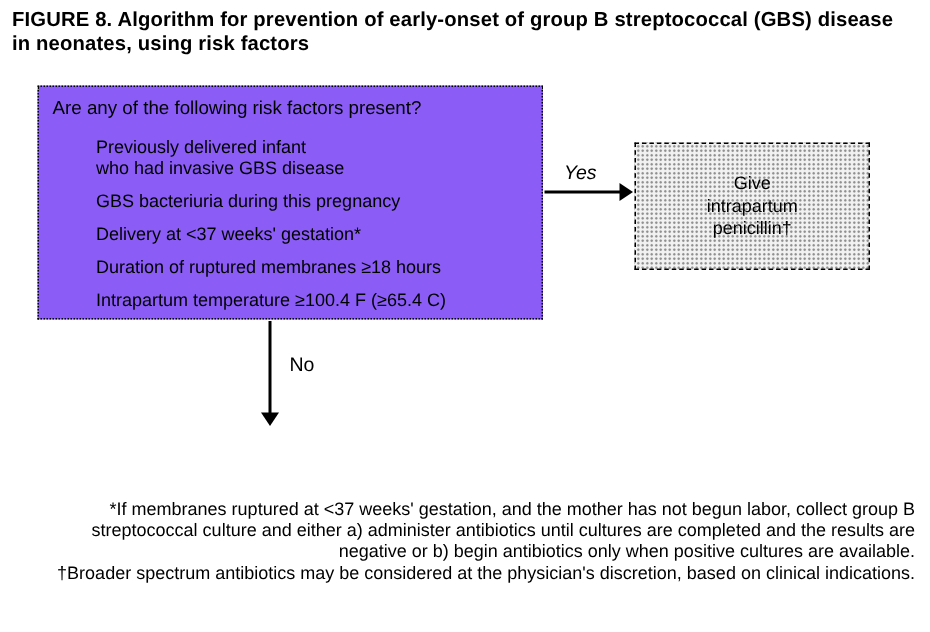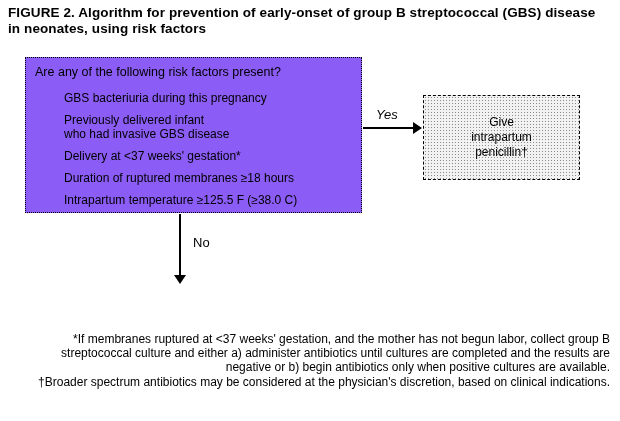--- a/index.html
+++ b/index.html
@@ -78,30 +78,30 @@
   .footnote{
     margin:0 0 1px 0;
     padding-left:8px;text-indent:-8px;text-align:right; 
   }
 </style>
 </head>
 <body>
 
 <div class="page">
 
-  <div class="figure-title">FIGURE 2. Algorithm for prevention of early-onset of group B streptococcal (GBS) disease in neonates, using risk factors</div>
+  <div class="figure-title">FIGURE 8. Algorithm for prevention of early-onset of group B streptococcal (GBS) disease in neonates, using risk factors</div>
 
   <div class="question-box">
     <div class="question-heading">Are any of the following risk factors present?</div>
-    <div class="risk-item">GBS bacteriuria during this pregnancy</div>
     <div class="risk-item">Previously delivered infant
 who had invasive GBS disease</div>
+    <div class="risk-item">GBS bacteriuria during this pregnancy</div>
     <div class="risk-item">Delivery at &lt;37 weeks' gestation*</div>
     <div class="risk-item">Duration of ruptured membranes ≥18 hours</div>
-    <div class="risk-item">Intrapartum temperature ≥125.5 F (≥38.0 C)</div>
+    <div class="risk-item">Intrapartum temperature ≥100.4 F (≥65.4 C)</div>
   </div>
 
   <div class="yes-label">Yes</div>
 
   <div class="arrow-line-h"></div>
   <div class="arrow-head-right"></div>
 
   <div class="yes-box shaded">Give
 intrapartum
 penicillin†</div>

